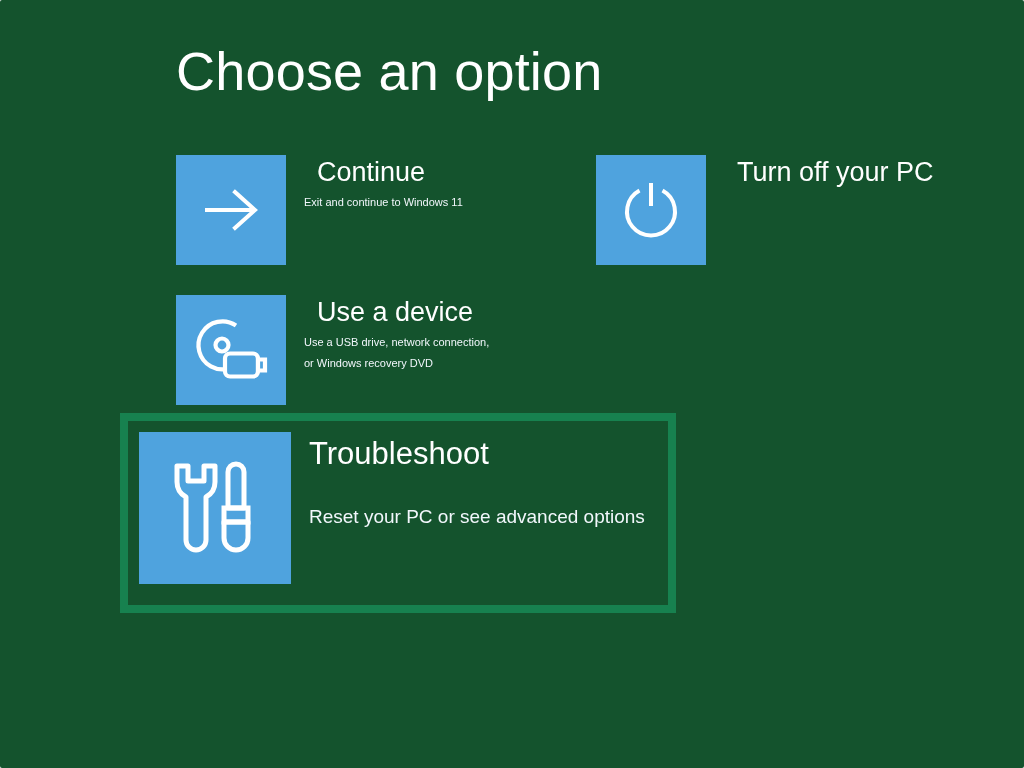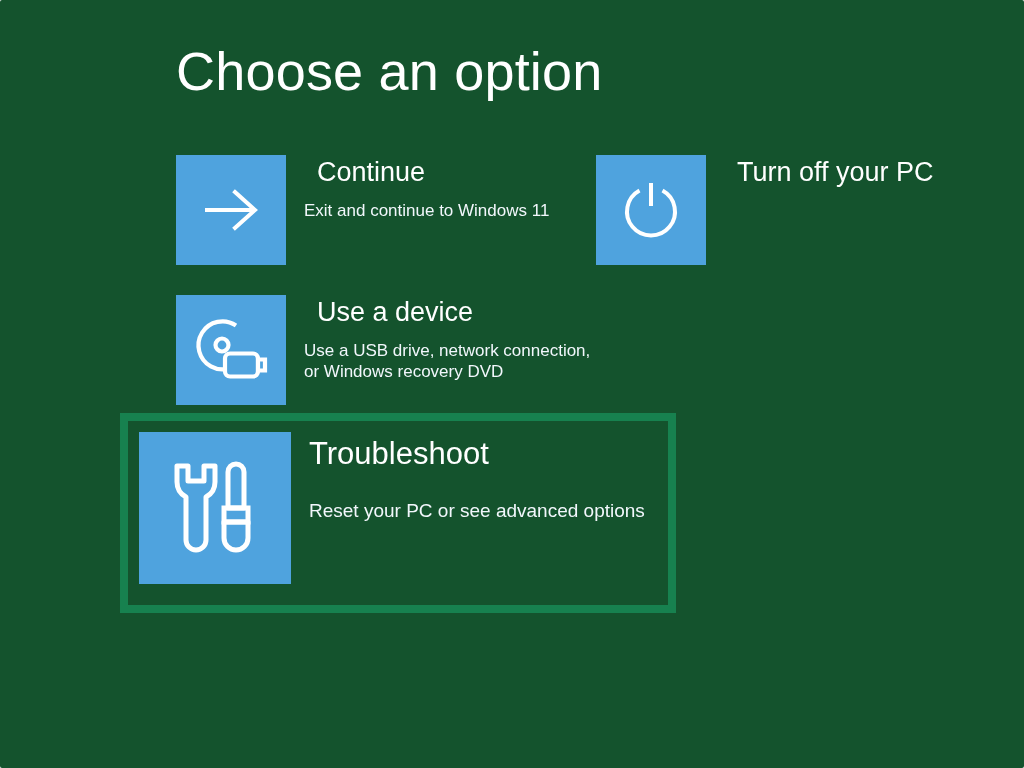--- a/index.html
+++ b/index.html
@@ -65,21 +65,21 @@
   .opt-sub {
     color: #f2f7fc;
     font-weight: 400;
     white-space: pre-line;
   }
 
   
   .option.std .tile { width: 110px; height: 110px; }
   .option.std .opt-text { margin-left: 18px; padding-top: 1px; }
   .option.std .opt-title { font-size: 27px; line-height: 32px; margin-left: 13px; }
-  .option.std .opt-sub { font-size: 17px; line-height: 21px; margin-top: 12px; }
+  .option.std .opt-sub { font-size: 11px; line-height: 21px; margin-top: 4px; }
 
   
   #option-continue   { left: 176px; top: 155px; }
   #option-turnoff    { left: 596px; top: 155px; }
   #option-usedevice  { left: 176px; top: 295px; }
 
   
   #highlight-frame {
     position: absolute;
     left: 120px;
@@ -89,21 +89,21 @@
     border: 8px solid #17814f;
     box-sizing: border-box;
   }
   #option-troubleshoot {
     left: 139px;
     top: 432px;
   }
   #option-troubleshoot .tile { width: 152px; height: 152px; }
   #option-troubleshoot .opt-text { margin-left: 18px; padding-top: 3px; gap: 24px; }
   #option-troubleshoot .opt-title { font-size: 31px; line-height: 38px; }
-  #option-troubleshoot .opt-sub { font-size: 19px; line-height: 25px; margin-top: 1px; }
+  #option-troubleshoot .opt-sub { font-size: 19px; line-height: 25px; margin-top: 7px; }
 </style>
 </head>
 <body>
 
 <div id="screen">
 
   <div id="page-title">Choose an option</div>
 
   <div class="option std" id="option-continue">
     <div class="tile">

